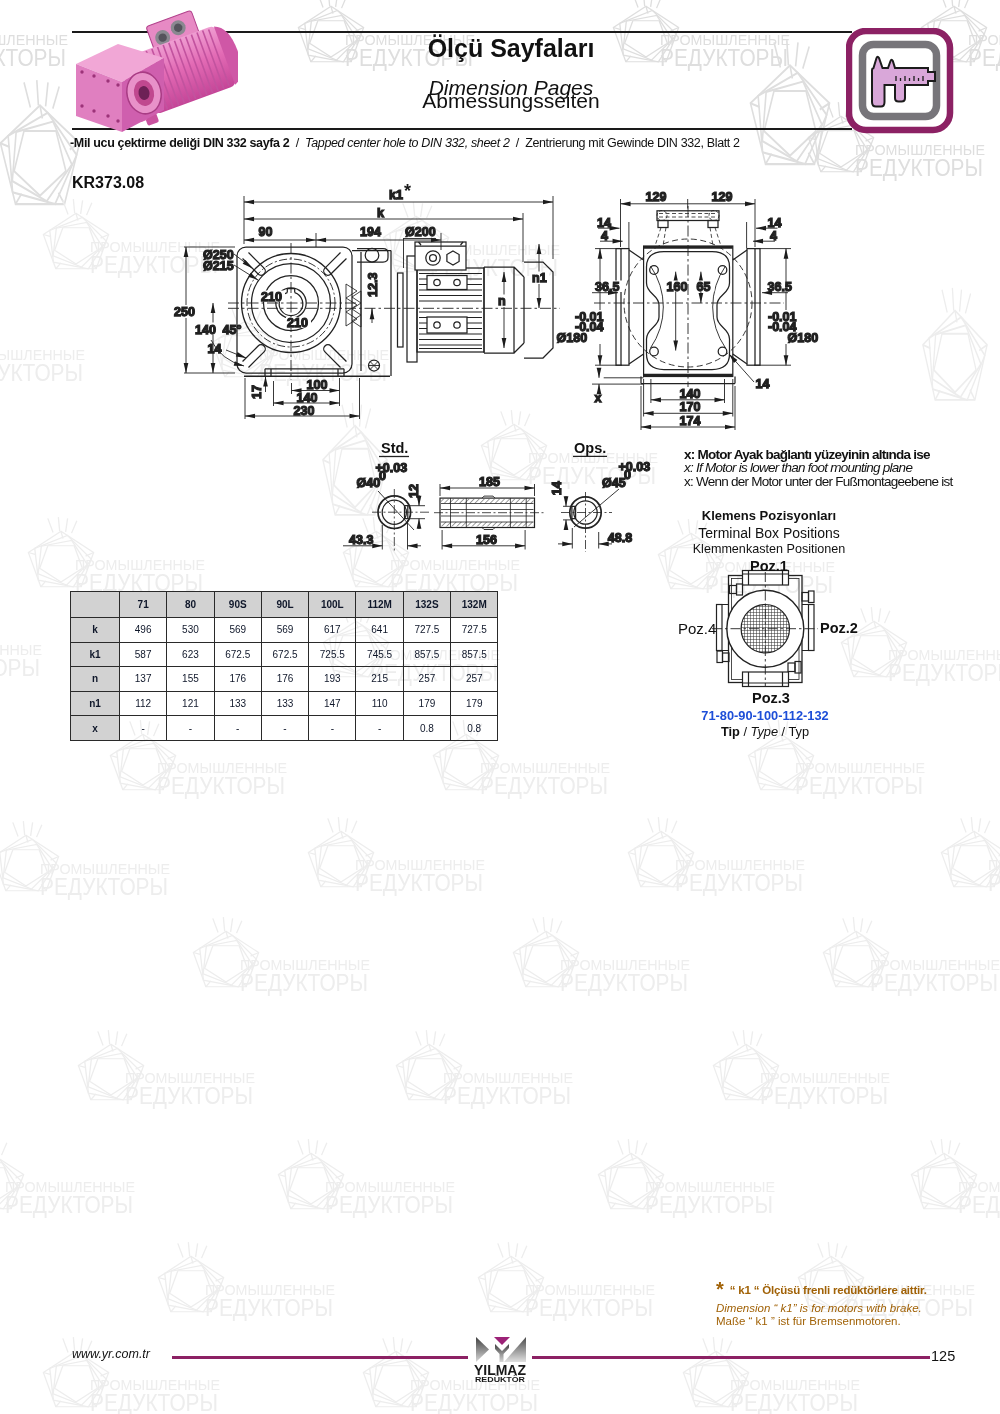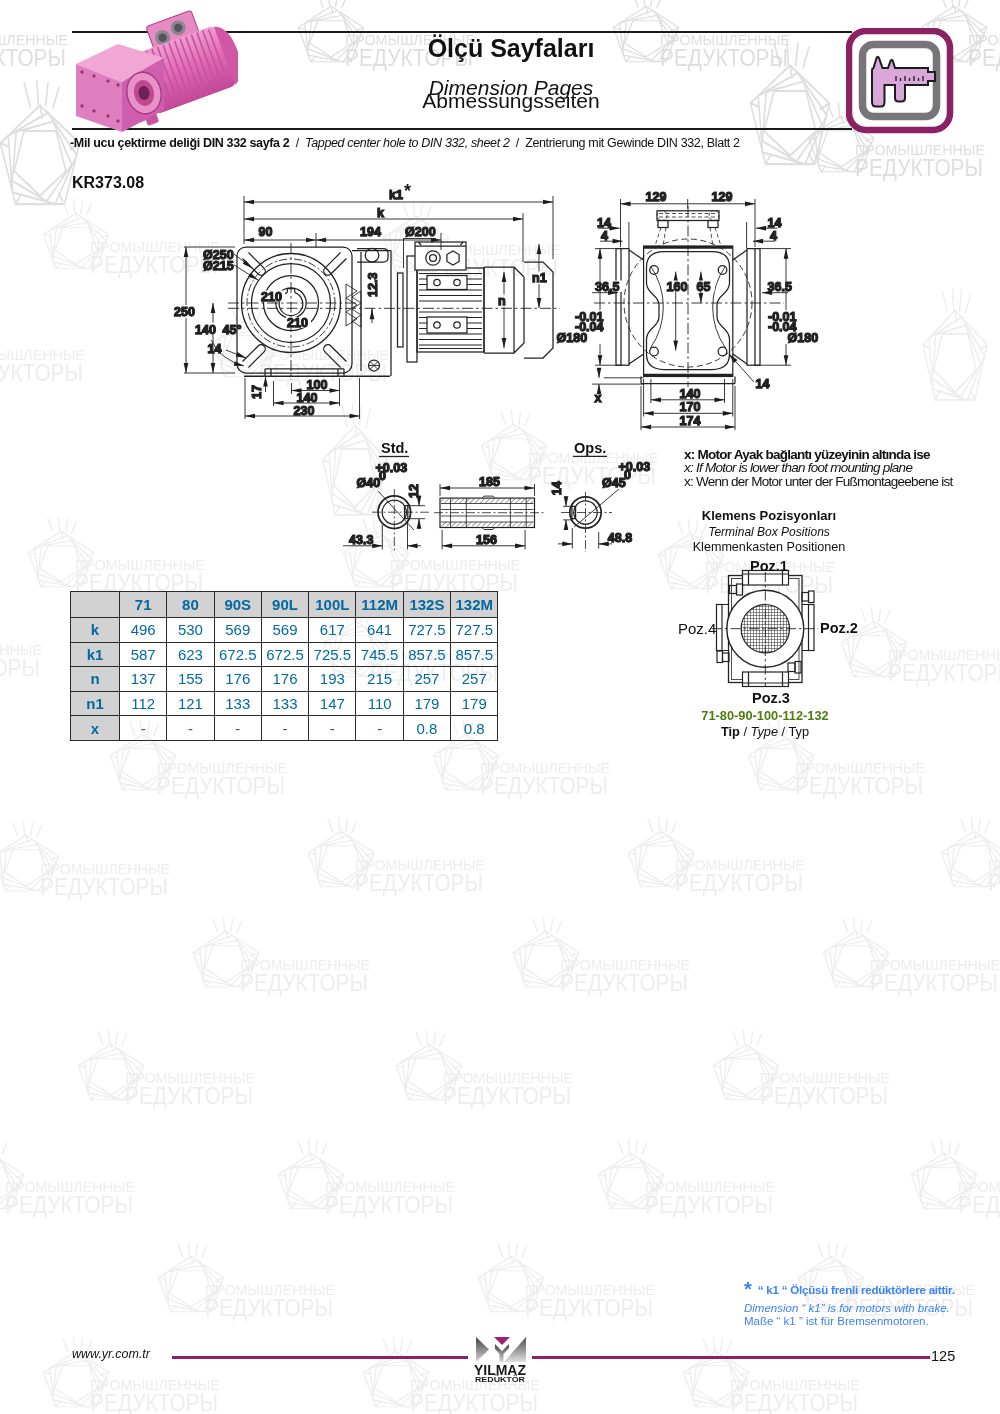--- a/index.html
+++ b/index.html
@@ -470,21 +470,21 @@
 </svg>
 
 <div class="abs" style="left:684px;top:448px;font-size:13.5px;color:#111;line-height:13.4px;z-index:3;white-space:nowrap;letter-spacing:-0.75px">
 <div style="font-weight:bold">x: Motor Ayak bağlantı yüzeyinin altında ise</div>
 <div style="font-style:italic">x: If Motor is lower than foot mounting plane</div>
 <div>x: Wenn der Motor unter der Fußmontageebene ist</div>
 </div>
 
 <div class="abs" style="left:640px;top:508px;width:258px;text-align:center;color:#111;z-index:3">
 <div style="font-size:13px;font-weight:bold">Klemens Pozisyonları</div>
-<div style="font-size:12px;font-style:italic;margin-top:1.5px">Terminal Box Positions</div>
+<div style="font-size:14px;margin-top:1.5px">Terminal Box Positions</div>
 <div style="font-size:12.6px;margin-top:1.5px">Klemmenkasten Positionen</div>
 </div>
 
 <svg id="poz" class="abs" style="left:660px;top:550px;z-index:2" width="220" height="200" viewBox="660 550 220 200" fill="none" stroke="#222222" stroke-width="1.2">
 <defs>
 <pattern id="grid" width="3" height="3" patternUnits="userSpaceOnUse">
         <path d="M0,0 H3 M0,0 V3" stroke="#2c2c2c" stroke-width="1" fill="none"></path>
       </pattern>
 </defs>
 
@@ -520,25 +520,25 @@
 <circle cx="765.3" cy="628.7" r="24.2" fill="url(#grid)" stroke-width="1.2"></circle>
 
 <path d="M765.3,572 V686 M712,628.7 H818" stroke-width="0.9" stroke-dasharray="10 3 2.5 3"></path>
 </svg>
 
 <div class="abs" style="left:750px;top:558px;font-size:14.5px;font-weight:bold;color:#111;z-index:3">Poz.1</div>
 <div class="abs" style="left:678px;top:620px;font-size:15px;font-weight:normal;color:#111;z-index:3">Poz.4</div>
 <div class="abs" style="left:820px;top:620px;font-size:14.5px;font-weight:bold;color:#111;z-index:3">Poz.2</div>
 <div class="abs" style="left:752px;top:690px;font-size:14.5px;font-weight:bold;color:#111;z-index:3">Poz.3</div>
 
-<div class="abs" style="left:640px;top:708px;width:250px;text-align:center;font-size:12.8px;font-weight:bold;color:#4d7c0f;z-index:3">71-80-90-100-112-132</div>
+<div class="abs" style="left:640px;top:708px;width:250px;text-align:center;font-size:12.8px;font-weight:bold;color:#1d4ed8;z-index:3">71-80-90-100-112-132</div>
 <div class="abs" style="left:640px;top:724px;width:250px;text-align:center;font-size:12.8px;color:#111;z-index:3"><b>Tip</b> / <i>Type</i> / Typ</div>
 
 <div class="abs" style="left:70px;top:591px;z-index:3">
-<table style="border-collapse:collapse;table-layout:fixed;font-size:15px;color:#0369a1">
+<table style="border-collapse:collapse;table-layout:fixed;font-size:10px;color:#0f172a">
 <tbody>
         <tr style="height:26px">
 <td class="hc" style="width:48px"></td>
 <td class="hc">71</td>
           <td class="hc">80</td>
           <td class="hc">90S</td>
           <td class="hc">90L</td>
           <td class="hc">100L</td>
           <td class="hc">112M</td>
           <td class="hc">132S</td>
@@ -601,21 +601,21 @@
         </tr>
 </tbody>
     </table>
 </div>
 <style>
  table td{border:1.6px solid #2a2a2a;text-align:center;height:23.6px;width:46.3px;padding:0}
  td.hc{background:#d2d2d2;font-weight:bold}
  table{border:1px solid #2a2a2a}
 </style>
 
-<div class="abs" style="left:744px;top:1278px;color:#3b82f6;z-index:3;white-space:nowrap">
+<div class="abs" style="left:716px;top:1278px;color:#a16207;z-index:3;white-space:nowrap">
 <div><span style="font-size:20px;font-weight:bold;vertical-align:-2px">*</span><span style="font-size:11.5px;font-weight:bold;letter-spacing:-0.2px">&nbsp; “ k1 “ Ölçüsü frenli redüktörlere aittir.</span></div>
 <div style="font-size:11.5px;font-style:italic;margin-top:1px">Dimension “ k1” is for motors with brake.</div>
 <div style="font-size:11.5px;margin-top:1px">Maße “ k1 ” ist für Bremsenmotoren.</div>
 </div>
 
 <div class="abs" style="left:72px;top:1347px;font-size:12.5px;font-style:italic;color:#111;z-index:3">www.yr.com.tr</div>
 
 <div class="abs" style="left:172px;top:1356px;width:296px;height:2.5px;background:#8c2164;z-index:2"></div>
 
 <div class="abs" style="left:532px;top:1356px;width:398px;height:2.5px;background:#8c2164;z-index:2"></div>

